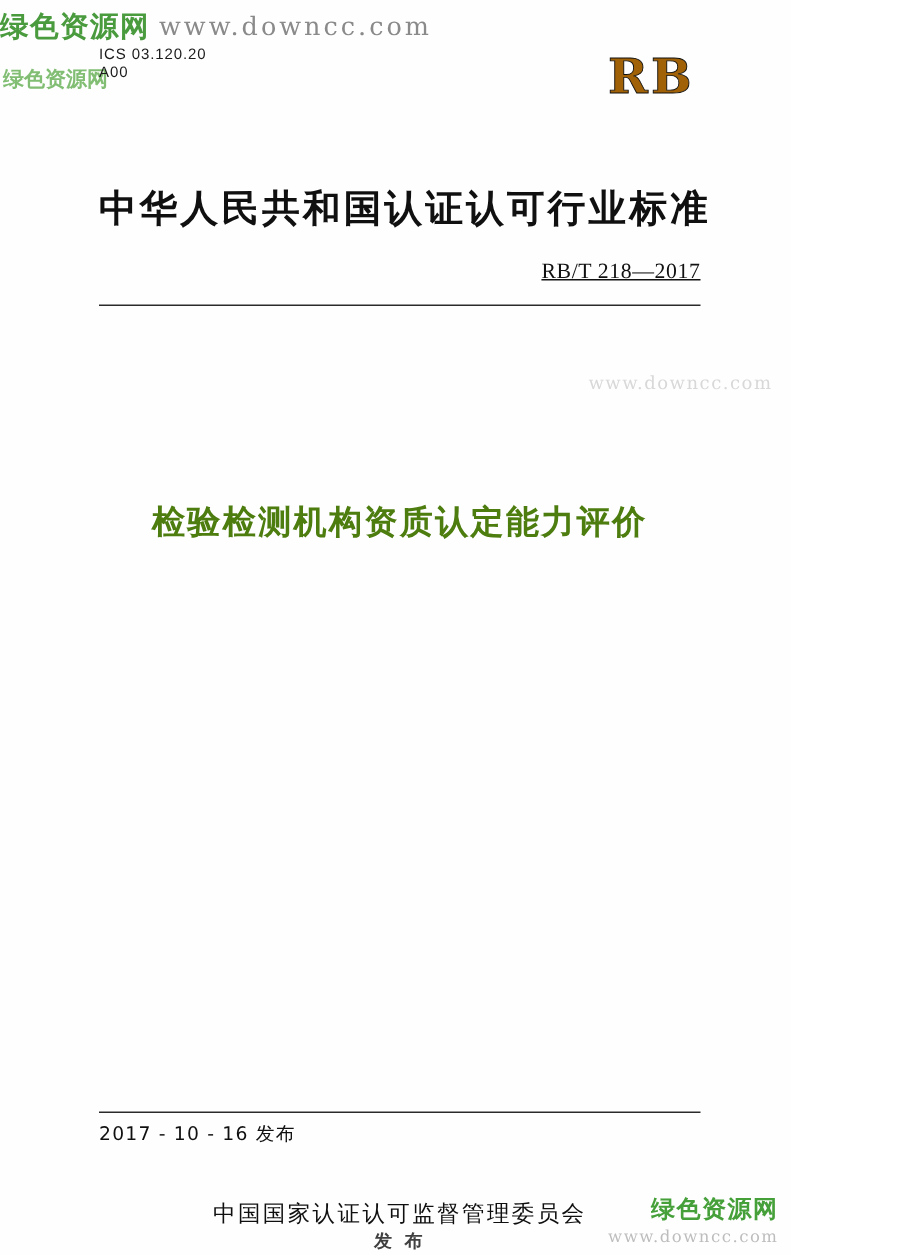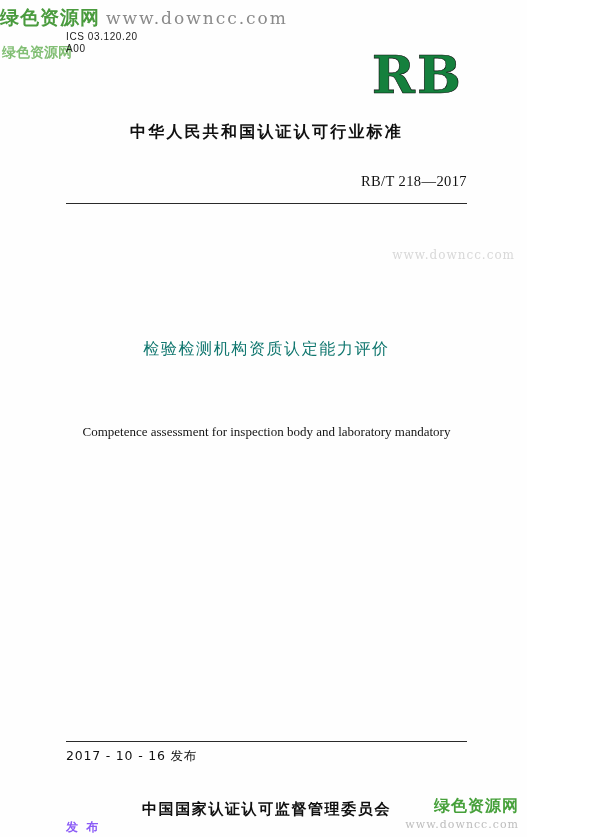--- a/index.html
+++ b/index.html
@@ -106,76 +106,77 @@
     line-height: 12px;
     letter-spacing: 0.6px;
     color: #1b1b1b;
     z-index: 7;
   }
 
   
   .rb {
     position: absolute;
     right: 64px;
-    top: 44px;
-    font-family: "DejaVu Serif", serif;
-    font-size: 52px;
+    top: 32px;
+    font-family: "DejaVu Serif", serif;
+    font-size: 32px;
     font-weight: 700;
     letter-spacing: 2px;
-    color: #15803d;
+    color: #a16207;
     -webkit-text-stroke: 0.6px #0d0d0d;
   }
 
   
   .std-name {
     position: absolute;
     left: 66px;
     right: 60px;
     top: 122px;
     text-align: center;
     font-family: "DejaVu Sans", sans-serif;
-    font-size: 16px;
+    font-size: 25px;
     font-weight: 700;
     letter-spacing: 2.2px;
     color: #101010;
     white-space: nowrap;
   }
   .std-num {
     position: absolute;
     right: 60px;
     top: 173px;
     font-family: "Liberation Serif", serif;
     font-size: 14.5px;
     letter-spacing: 0.4px;
     color: #111111;
+    text-decoration: underline;
   }
   .rule-top {
     position: absolute;
     left: 66px;
     right: 60px;
     top: 203px;
     height: 1px;
     background: #2a2a2a;
   }
 
   
   .main-title {
     position: absolute;
     left: 66px;
     right: 60px;
     top: 332px;
     text-align: center;
   }
   .main-title .line {
     font-family: "DejaVu Sans", sans-serif;
-    font-size: 16px;
-    font-weight: 400;
+    font-size: 22px;
+    font-weight: 700;
     letter-spacing: 1.6px;
     line-height: 34px;
-    color: #0f766e;
+    color: #4d7c0f;
     white-space: nowrap;
   }
 
   .en-title {
     position: absolute;
     left: 66px;
     right: 60px;
     top: 422px;
     text-align: center;
   }
@@ -213,35 +214,36 @@
     font-weight: 400;
   }
   .issuer {
     position: absolute;
     left: 66px;
     right: 60px;
     bottom: 18px;
     text-align: center;
     font-family: "DejaVu Sans", sans-serif;
     font-size: 15px;
-    font-weight: 700;
+    font-weight: 400;
     letter-spacing: 1.6px;
     color: #0f0f0f;
     white-space: nowrap;
   }
   .issuer-sub {
     position: absolute;
     left: 66px;
     right: 60px;
     bottom: 1px;
+    text-align: center;
     font-family: "DejaVu Sans", sans-serif;
     font-size: 12px;
     font-weight: 700;
     letter-spacing: 2px;
-    color: #8b5cf6;
+    color: #404040;
     white-space: nowrap;
   }
 </style>
 </head>
 <body>
 
 <div class="page">
 
   <div class="wm-top">
     <span class="wm-cn">绿色资源网</span>
@@ -262,21 +264,20 @@
 
   <div class="std-num">RB/T 218—2017</div>
 
   <div class="rule-top"></div>
 
   <div class="main-title">
     <div class="line">检验检测机构资质认定能力评价</div>
   </div>
 
   <div class="en-title">
-    <div class="line">Competence assessment for inspection body and laboratory mandatory</div>
   </div>
 
   <div class="rule-bottom"></div>
 
   <div class="dates">
     <span class="date-item">2017 - 10 - 16 发布</span>
   </div>
 
   <div class="issuer">中国国家认证认可监督管理委员会</div>
   <div class="issuer-sub">发 布</div>

